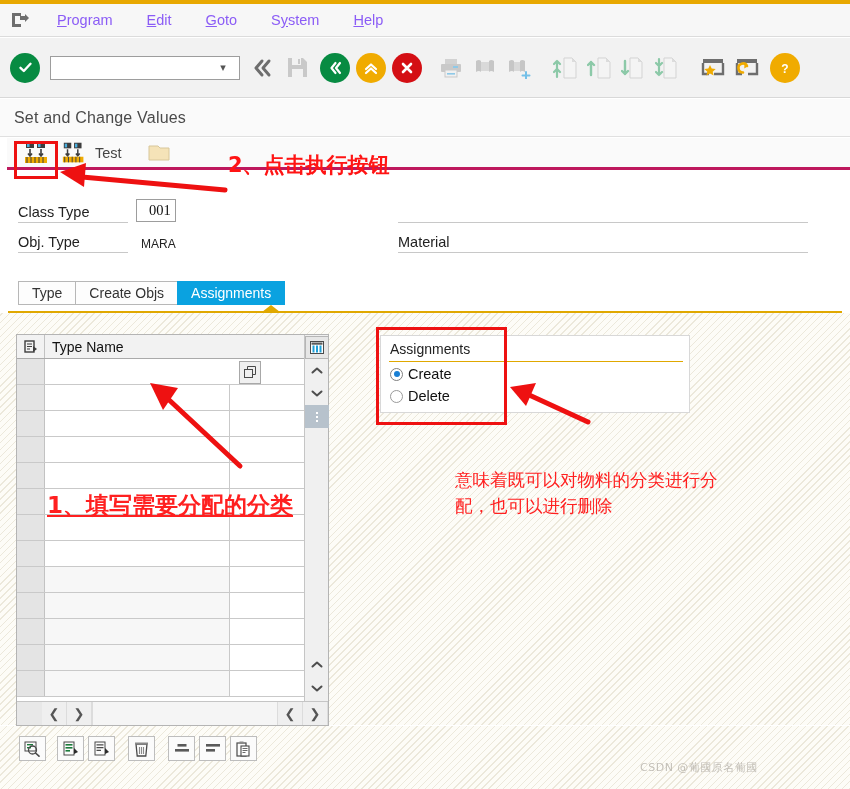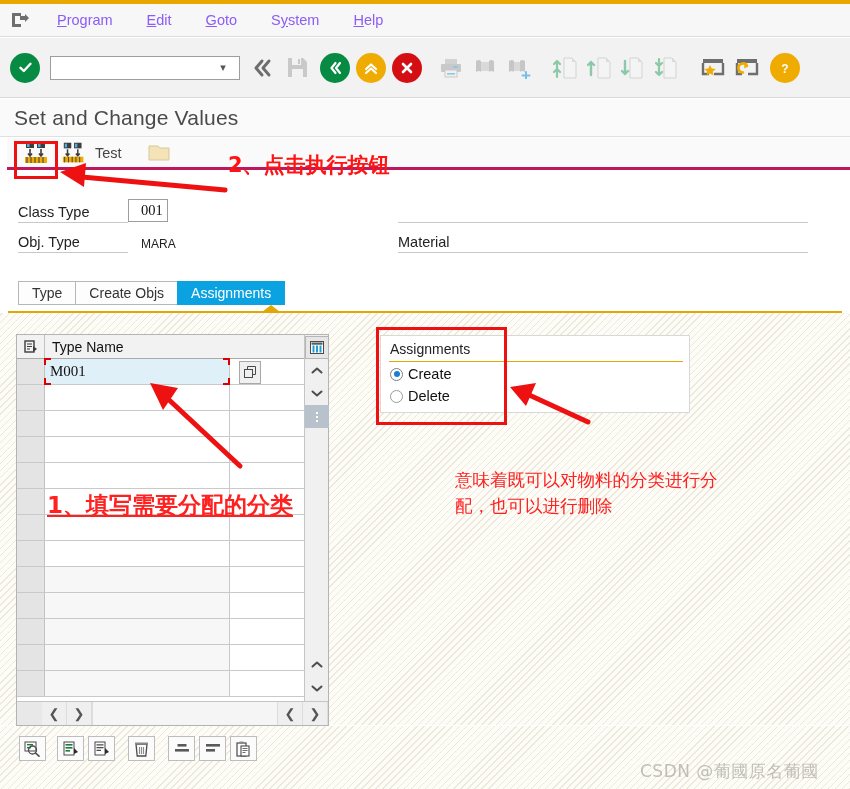--- a/index.html
+++ b/index.html
@@ -88,21 +88,21 @@
   svg { display: block; }
 
   
   #titlerow {
     position: absolute; left: 0; top: 99px; width: 850px; height: 38px;
     background: #fafafa;
     border-bottom: 1px solid #e0e0e0;
     display: flex; align-items: center;
   }
   #page-title {
-    font-size: 21px; color: #4a4a4a; padding-left: 14px; letter-spacing: .2px;
+    font-size: 16px; color: #4a4a4a; padding-left: 14px; letter-spacing: .2px;
   }
 
   
   #apptoolbar {
     position: absolute; left: 7px; top: 138px; width: 850px; height: 32px;
     background: #fafafa;
     border-bottom: 3px solid #be185d;
     display: flex; align-items: center; padding-left: 14px;
   }
   .exec-btn {
@@ -316,21 +316,21 @@
   }
   .btb {
     position: absolute; top: 10px;
     width: 27px; height: 25px;
     border: 1px solid #bdbdbd; background: #fbfbfb;
     display: flex; align-items: center; justify-content: center;
   }
 
   #watermark {
     position: absolute; left: 640px; top: 760px;
-    font-size: 17px; color: #b9b5ad;
+    font-size: 11px; color: #b9b5ad;
     font-family: "DejaVu Sans", sans-serif;
     letter-spacing: .5px;
     opacity: .85;
   }
 </style>
 </head>
 <body>
 
 <div id="gold-strip"></div>
 
@@ -526,21 +526,21 @@
   <div class="folder-btn">
     <svg width="26" height="22" viewBox="0 0 26 22">
       <path d="M3 4 h9 l2 2 h9 v12 h-20 z" fill="#f5e3b8" stroke="#d8c79a"></path>
     </svg>
   </div>
 </div>
 
 <div id="formarea">
   <div class="frow" style="left:10px; top:14px;">
     <div class="flabel" style="width:110px;">Class Type</div>
-    <div class="fbox" style="margin-left:0; width:40px;padding-left:12px;">001</div>
+    <div class="fbox" style="margin-left:8px; width:40px;padding-left:12px;">001</div>
   </div>
   <div class="frow" style="left:10px; top:44px;align-items:flex-end;">
     <div class="flabel" style="width:110px;">Obj. Type</div>
     <div class="fplain" style="margin-left:13px;">MARA</div>
   </div>
   <div class="frow" style="left:398px; top:14px;">
     <div style="width:410px; height:25px; border-bottom:1px solid #c8c8c8;"></div>
   </div>
   <div class="frow" style="left:398px; top:44px;">
     <div class="funder" style="width:410px;">Material</div>
@@ -573,26 +573,20 @@
           <rect x="1" y="1" width="9" height="11" fill="none" stroke="#3d3d3d" stroke-width="1.4"></rect>
           <path d="M3 4 h5 M3 6.5 h5 M3 9 h3" stroke="#3d3d3d" stroke-width="1"></path>
           <path d="M9 6 l4 3 -4 3 z" fill="#3d3d3d"></path>
         </svg>
       </div>
       <div class="colname">Type Name</div>
     </div>
 
     <div class="trow" style="top:24px;">
       <div class="gut"></div>
-      <div class="cell" id="cell-m001">M001
-        <span class="corner tl"></span>
-        <span class="corner tr"></span>
-        <span class="corner bl"></span>
-        <span class="corner br"></span>
-      </div>
       <div class="pad"></div>
     </div>
 
     <div class="trow" style="top:50px;">
       <div class="gut"></div>
       <div class="cell"></div>
       <div class="pad"></div>
     </div>
     <div class="trow" style="top:76px;">
       <div class="gut"></div>

